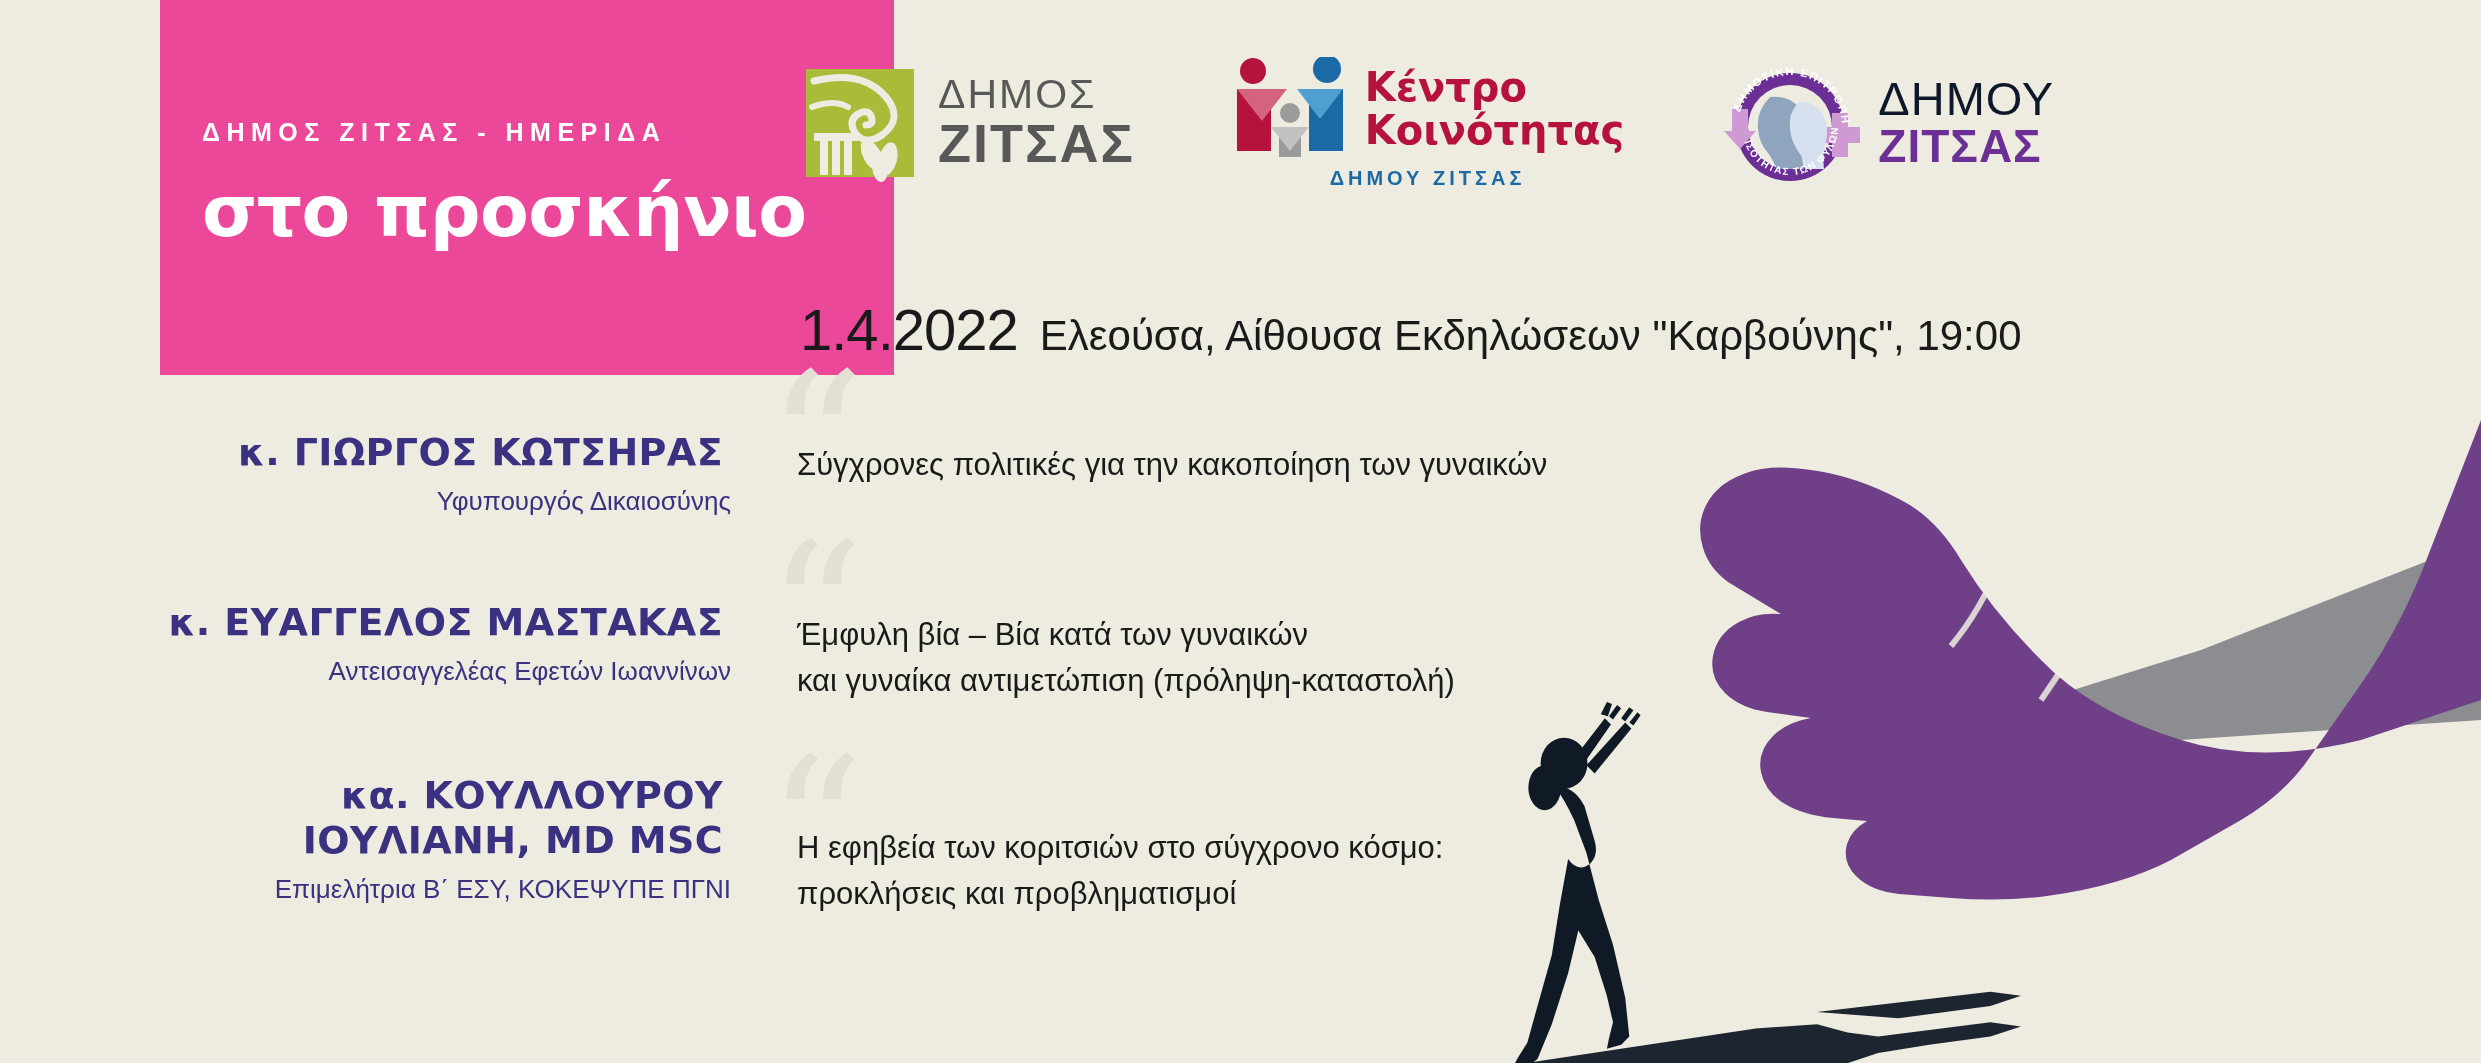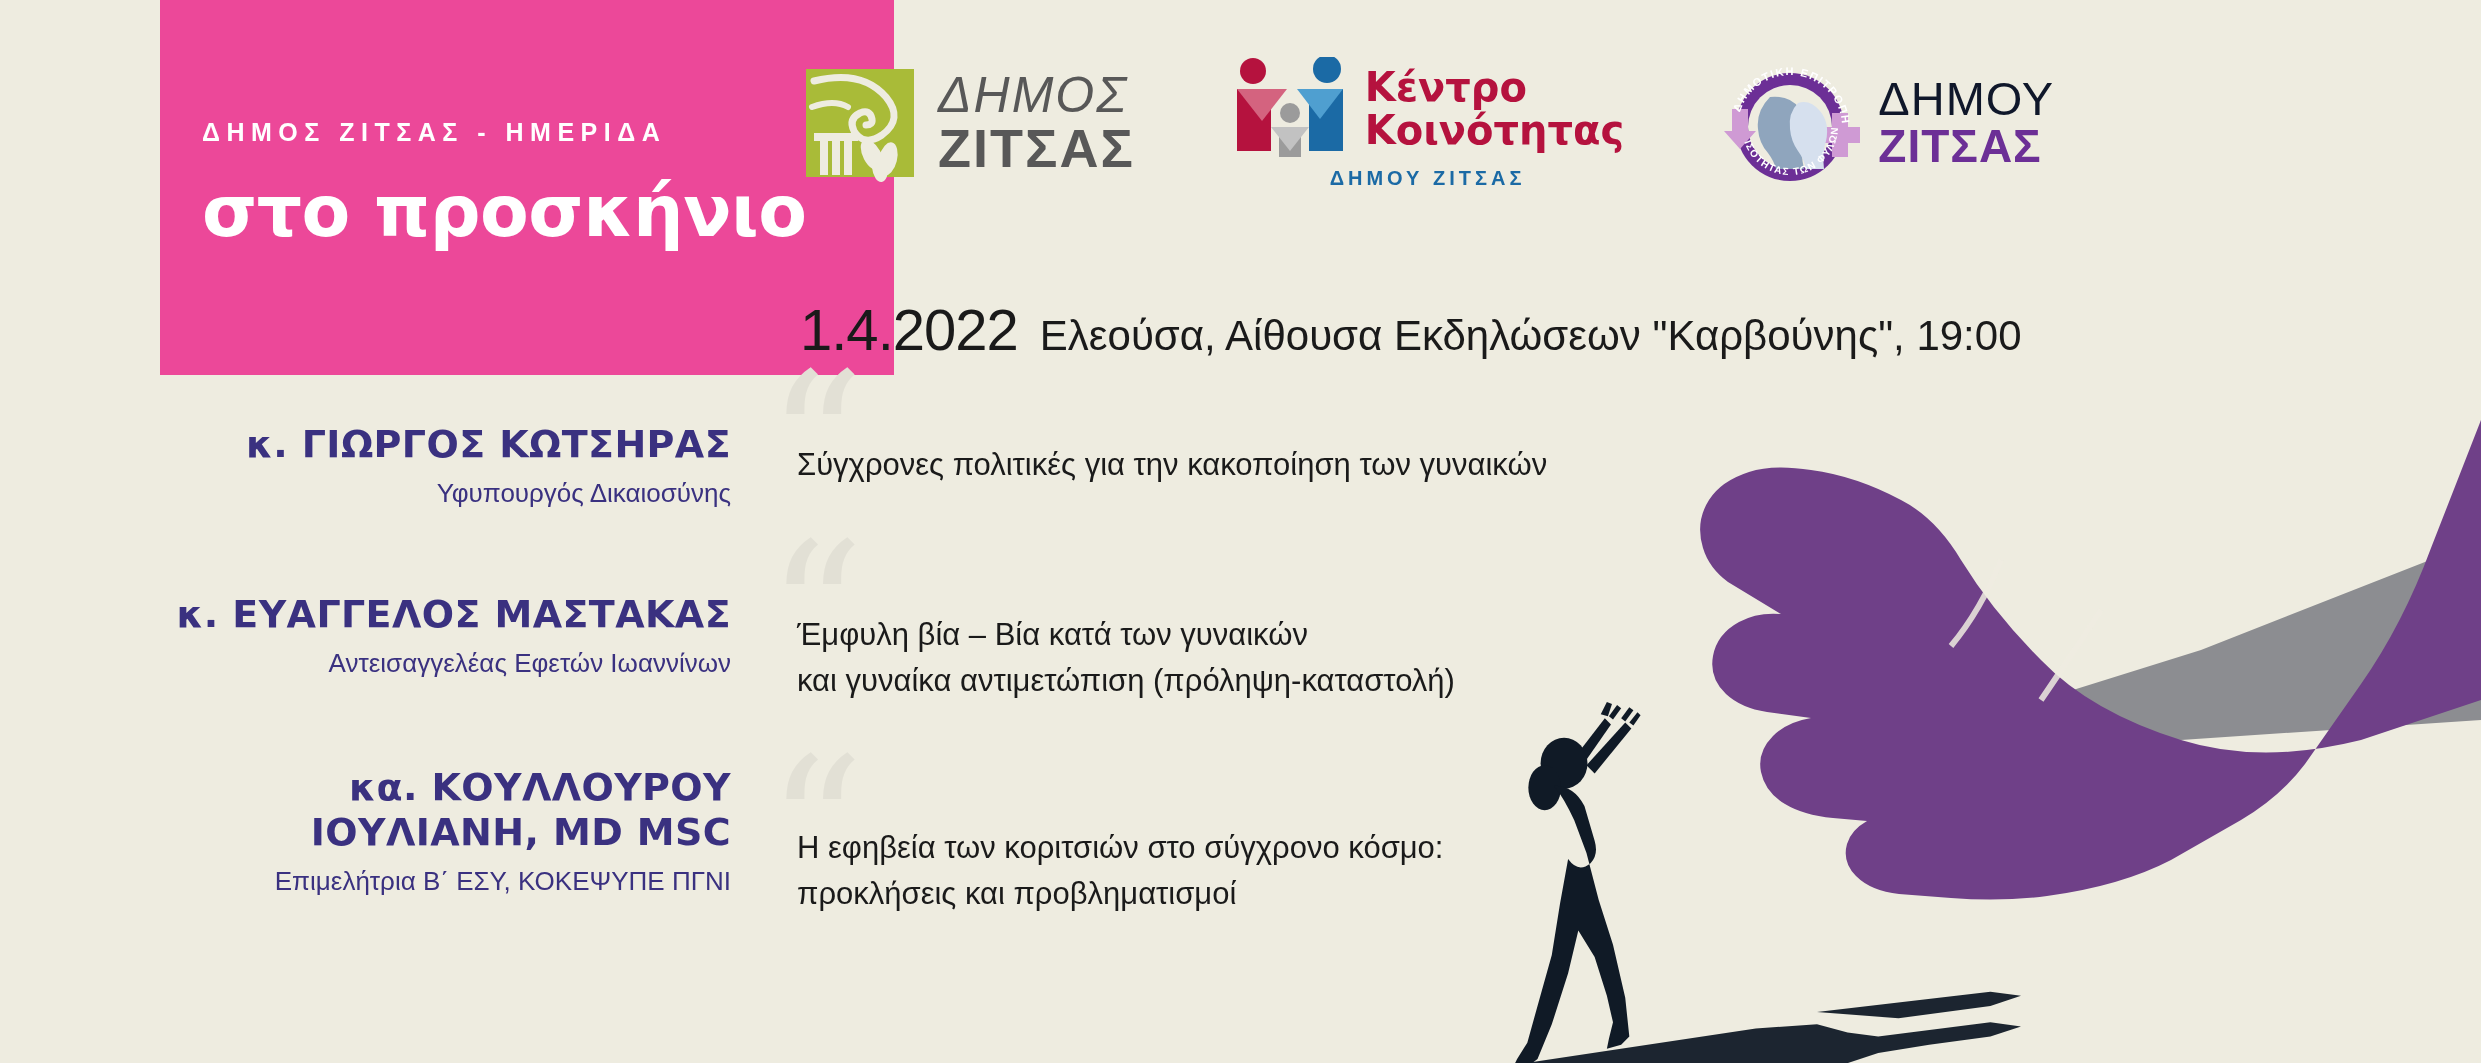--- a/index.html
+++ b/index.html
@@ -67,26 +67,25 @@
   }
   .logo {
     display: flex;
     align-items: center;
     gap: 18px;
   }
   .logo-mark { flex: 0 0 auto; display:block; }
   .logo-text { display: flex; flex-direction: column; justify-content: center; }
 
   .zitsas-top {
-    font-size: 50px;
+    font-size: 41px;
     letter-spacing: 2px;
     color: #585858;
     line-height: 1;
     font-family: "Liberation Sans", sans-serif;
-    font-style: italic;
   }
   .zitsas-bottom {
     font-size: 54px;
     font-weight: 700;
     letter-spacing: 2px;
     color: #585858;
     line-height: 1.04;
     font-family: "Liberation Sans", sans-serif;
   }
 
@@ -166,21 +165,21 @@
     box-sizing: border-box;
     padding-right: 44px;
     text-align: right;
   }
   .speaker-name {
     color: #3a3180;
     font-weight: 700;
     font-size: 38px;
     line-height: 1.18;
     letter-spacing: 0.4px;
-    margin: 0;
+    margin: 8px;
     font-family: "DejaVu Sans", sans-serif;
   }
   .speaker-title {
     color: #3a3180;
     font-size: 26px;
     margin: 11px 0 0 0;
     font-family: Liberation Sans, sans-serif;
   }
 
   .speaker-right {

